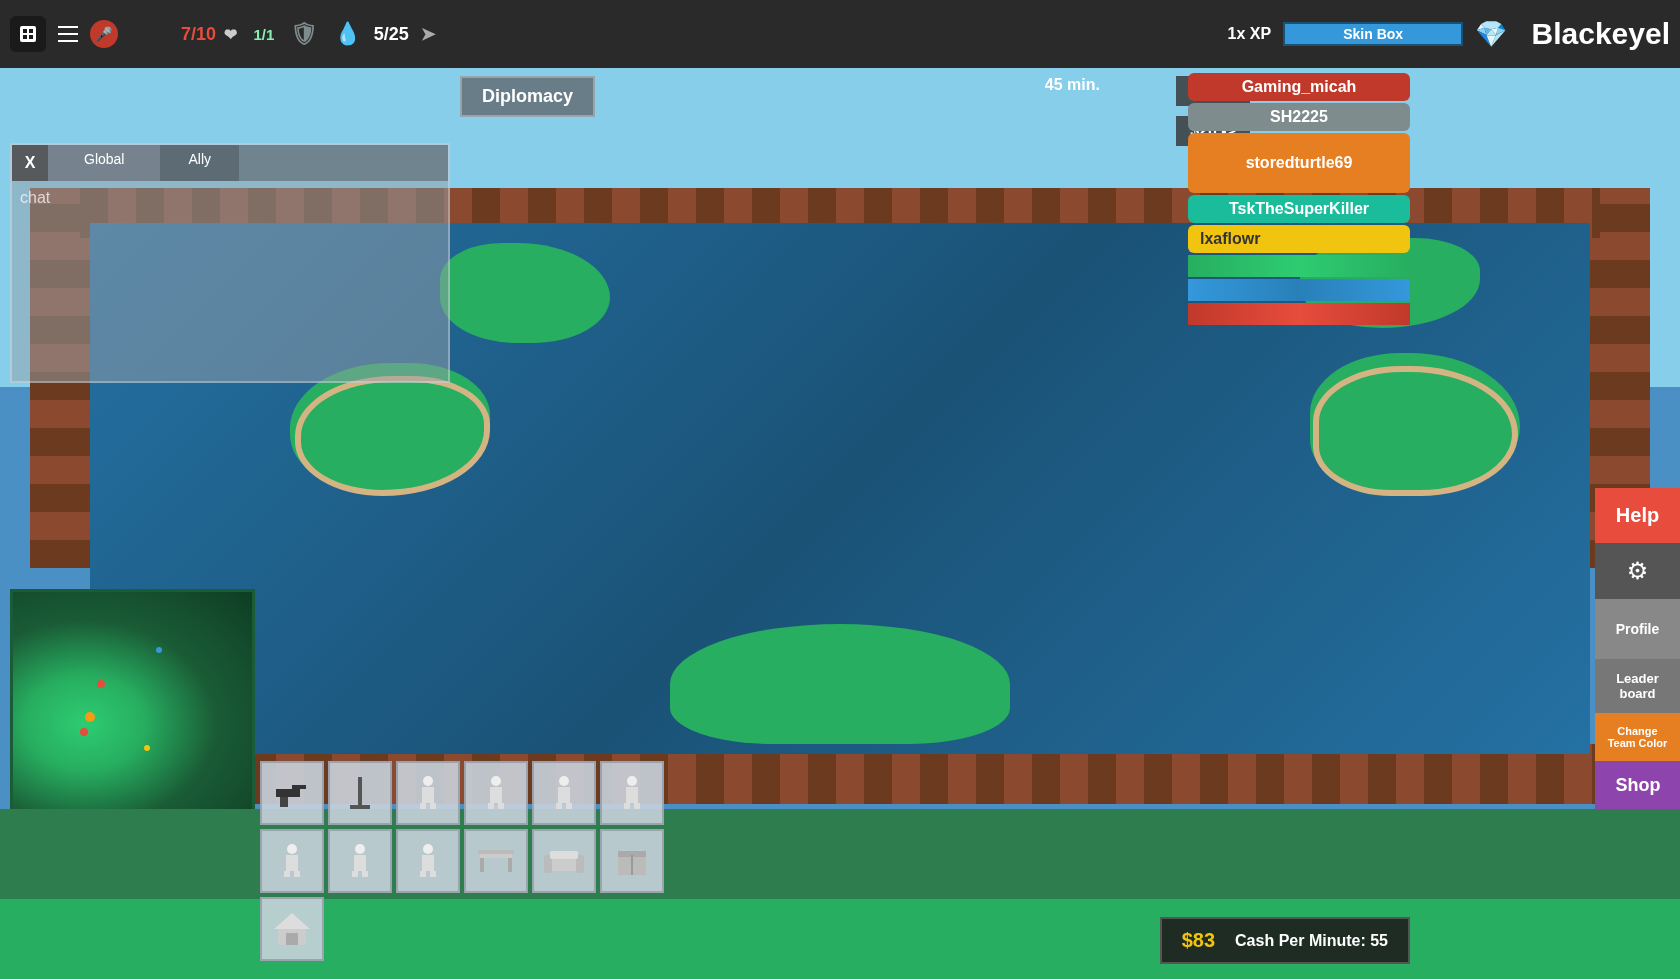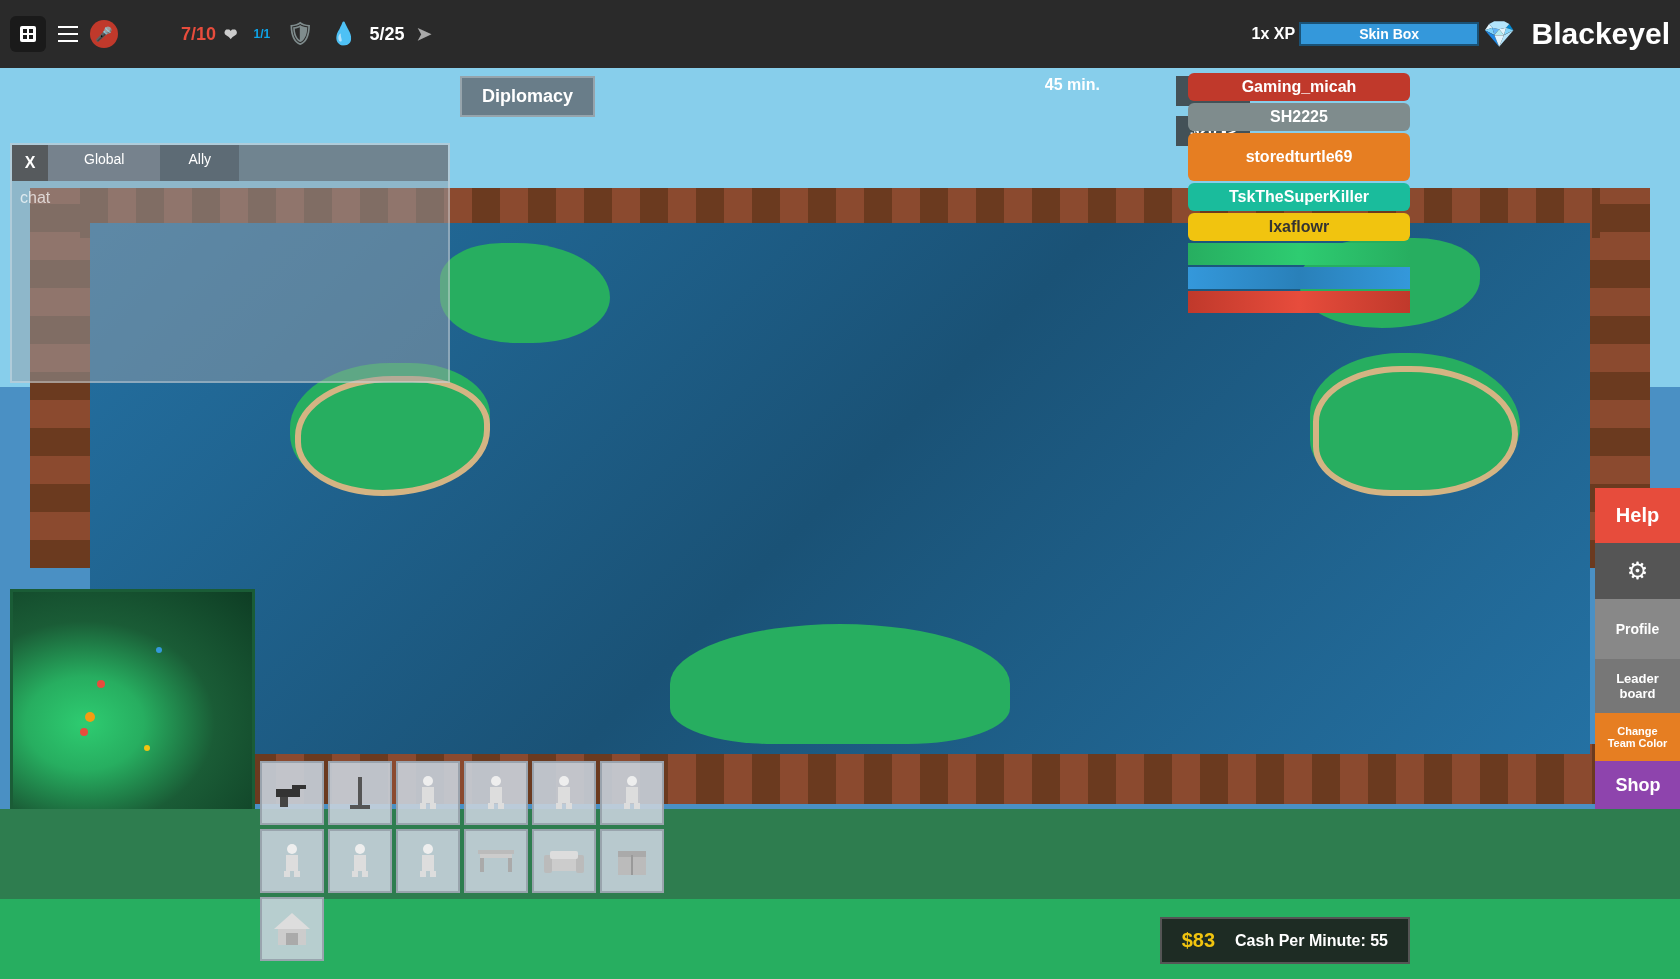--- a/index.html
+++ b/index.html
@@ -211,27 +211,27 @@
   <div id="hamburger-btn">
     <span></span>
       <span></span>
       <span></span>
     <style>#hamburger-btn { width:28px;height:28px;display:flex;flex-direction:column;justify-content:center;align-items:center;gap:5px;cursor:pointer;margin-right:8px; } #hamburger-btn span{display:block;width:20px;height:2px;background:white;}</style>
   </div>
   <div id="mic-btn" style="width:28px;height:28px;background:#c0392b;border-radius:50%;display:flex;align-items:center;justify-content:center;color:white;font-size:14px;margin-right:16px;">🎤</div>
   <div id="health-info">
     <span style="color:#e74c3c;font-size:18px;font-weight:bold;">7/10</span>
     <span style="color:#ccc;font-size:16px;">❤</span>
-    <span style="color:#0ea5e9;font-size:12px;font-weight:bold;margin-left:8px;">1/1</span>
+    <span style="color:#86efac;font-size:15px;font-weight:bold;margin-left:8px;">1/1</span>
     <span style="color:#7f8c8d;font-size:22px;margin-left:8px;">🛡</span>
     <span style="color:#aaa;font-size:22px;margin-left:8px;">💧</span>
     <span style="color:white;font-size:18px;font-weight:bold;margin-left:4px;">5/25</span>
     <span style="color:#aaa;font-size:18px;margin-left:4px;">➤</span>
   </div>
-  <div id="xp-section" style="margin-left:auto;display:flex;align-items:center;gap:4px;">
+  <div id="xp-section" style="margin-left:auto;display:flex;align-items:center;gap:12px;">
     <span style="color:white;font-size:16px;font-weight:bold;">1x XP</span>
     <div style="width:180px;height:24px;background:#3498db;border:2px solid #1a5276;position:relative;">
       <span style="position:absolute;top:50%;left:50%;transform:translate(-50%,-50%);color:white;font-size:14px;font-weight:bold;white-space:nowrap;">Skin Box</span>
     </div>
     <span style="font-size:26px;color:#2ecc71;">💎</span>
     <span style="color:white;font-size:30px;font-weight:bold;margin-left:12px;">Blackeyel</span>
   </div>
 </div>
 
 <div id="game-world">
@@ -264,23 +264,23 @@
   <div id="diplomacy-btn" style="position:absolute;top:8px;left:460px;background:rgba(100,110,120,0.85);color:white;padding:8px 20px;font-size:18px;font-weight:bold;cursor:pointer;border:2px solid rgba(255,255,255,0.3);">Diplomacy</div>
 
   <div id="timer-display" style="position:absolute;top:8px;right:580px;color:white;font-size:16px;font-weight:bold;">45 min.</div>
 
   <div id="money1-btn" style="position:absolute;top:8px;right:430px;background:rgba(50,50,50,0.8);color:white;font-size:16px;font-weight:bold;padding:6px 14px;cursor:pointer;">$20 -&gt;</div>
   <div id="money2-btn" style="position:absolute;top:48px;right:430px;background:rgba(50,50,50,0.8);color:white;font-size:16px;font-weight:bold;padding:6px 14px;cursor:pointer;">$20 -&gt;</div>
 
   <div id="leaderboard-panel" style="position:absolute;top:5px;right:270px;width:222px;">
     <div class="lb-entry" id="lb-0" style="background:#c0392b;padding:5px 12px;color:white;font-size:16px;font-weight:bold;text-align:center;margin-bottom:2px;">Gaming_micah</div>
     <div class="lb-entry" id="lb-1" style="background:#7f8c8d;padding:5px 12px;color:white;font-size:16px;font-weight:bold;text-align:center;margin-bottom:2px;">SH2225</div>
-    <div class="lb-entry" id="lb-2" style="background:#e67e22;padding:15px 12px;color:white;font-size:16px;font-weight:bold;text-align:center;margin-bottom:2px;">storedturtle69</div>
+    <div class="lb-entry" id="lb-2" style="background:#e67e22;padding:21px 12px;color:white;font-size:16px;font-weight:bold;text-align:center;margin-bottom:2px;">storedturtle69</div>
     <div class="lb-entry" id="lb-3" style="background:#1abc9c;padding:5px 12px;color:white;font-size:16px;font-weight:bold;text-align:center;margin-bottom:2px;">TskTheSuperKiller</div>
-    <div class="lb-entry" id="lb-4" style="background:#f1c40f;padding:5px 12px;color:#333;font-size:16px;font-weight:bold;text-align:center;margin-bottom:2px;">lxaflowr</div>
+    <div class="lb-entry" id="lb-4" style="background:#f1c40f;padding:5px 12px;color:#333;font-size:16px;font-weight:bold;text-align:left;margin-bottom:2px;">lxaflowr</div>
     <div style="height:22px;background:linear-gradient(90deg,#27ae60,#2ecc71,#27ae60);margin-bottom:2px;"></div>
     <div style="height:22px;background:linear-gradient(90deg,#3498db,#2980b9,#3498db);margin-bottom:2px;"></div>
     <div style="height:22px;background:linear-gradient(90deg,#c0392b,#e74c3c,#c0392b);"></div>
   </div>
 
   <div id="right-buttons-panel" style="position:absolute;right:0;top:420px;display:flex;flex-direction:column;gap:0;width:85px;">
     <div id="help-btn" style="width:85px;padding:16px 8px;text-align:center;color:white;font-size:20px;font-weight:bold;cursor:pointer;background:#e74c3c;">Help</div>
     <div id="settings-btn" style="width:85px;padding:14px 8px;text-align:center;color:white;font-size:24px;cursor:pointer;background:#555;">⚙</div>
     <div id="profile-btn" style="width:85px;padding:22px 8px;text-align:center;color:white;font-size:14px;font-weight:bold;cursor:pointer;background:#888;">Profile</div>
     <div id="leaderboard-btn" style="width:85px;padding:12px 8px;text-align:center;color:white;font-size:13px;font-weight:bold;cursor:pointer;background:#777;">Leader board</div>

